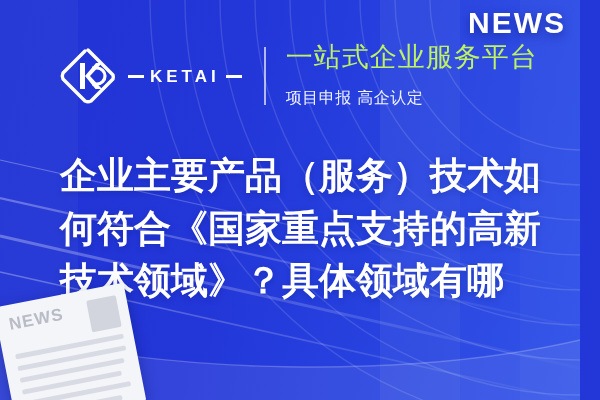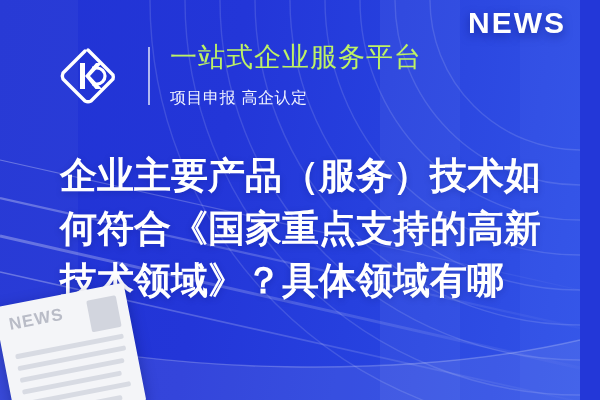--- a/index.html
+++ b/index.html
@@ -187,20 +187,25 @@
           <path d="M22 17 L27 17 L27 43 L22 43 Z"></path>
           <path d="M27 30 L38 17 L44 17 L32 30 L44 43 L37.5 43 Z"></path>
         </g>
         <g fill="none" stroke="#ffffff" stroke-width="3.2">
           <path d="M34 22 L39 22 A8 8 0 0 1 39 38 L34 38"></path>
         </g>
       </svg>
     </div>
 
     <div class="logo-word">
+      <div class="logo-word-en">
+        <span class="dash"></span>
+        <span class="txt">KETAI</span>
+        <span class="dash"></span>
+      </div>
     </div>
 
     <div class="divider"></div>
 
     <div>
       <div class="tagline-main">一站式企业服务平台</div>
       <div class="tagline-sub">项目申报 高企认定</div>
     </div>
 
   </div>

